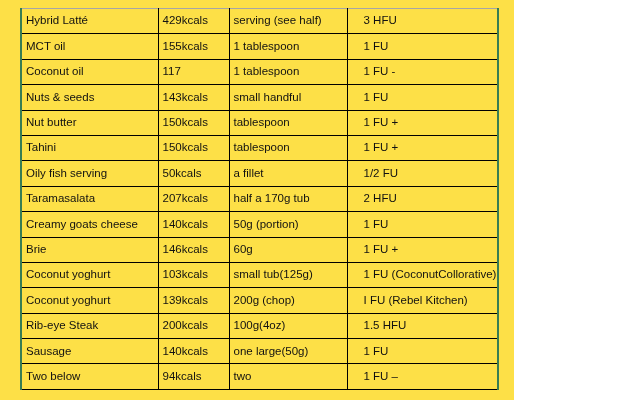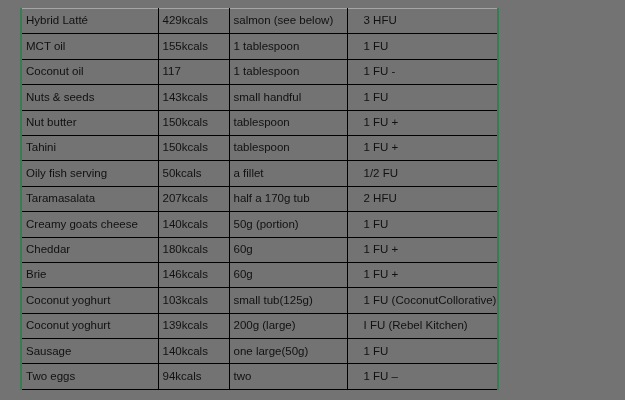--- a/index.html
+++ b/index.html
@@ -5,23 +5,23 @@
   html, body {
     margin: 0;
     padding: 0;
     width: 625px;
     height: 400px;
     background: #ffffff;
     font-family: "Liberation Sans", sans-serif;
   }
   .canvas {
     position: relative;
-    width: 625px;
+    width: 514px;
     height: 400px;
-    background: #737373;
+    background: #fde047;
     overflow: hidden;
   }
   table.food-table {
     position: absolute;
     left: 20px;
     top: 8px;
     width: 477px;
     height: 382px;
     border-collapse: collapse;
     table-layout: fixed;
@@ -58,21 +58,21 @@
     <colgroup>
       <col style="width:137px">
       <col style="width:71px">
       <col style="width:118px">
       <col style="width:151px">
     </colgroup>
     <tbody id="table-body">
         <tr>
           <td>Hybrid Latté</td>
           <td>429kcals</td>
-          <td>salmon (see below)</td>
+          <td>serving (see half)</td>
           <td>3 HFU</td>
         </tr>
         <tr>
           <td>MCT oil</td>
           <td>155kcals</td>
           <td>1 tablespoon</td>
           <td>1 FU</td>
         </tr>
         <tr>
           <td>Coconut oil</td>
@@ -110,50 +110,50 @@
           <td>half a 170g tub</td>
           <td>2 HFU</td>
         </tr>
         <tr>
           <td>Creamy goats cheese</td>
           <td>140kcals</td>
           <td>50g (portion)</td>
           <td>1 FU</td>
         </tr>
         <tr>
-          <td>Cheddar</td>
-          <td>180kcals</td>
-          <td>60g</td>
-          <td>1 FU +</td>
-        </tr>
-        <tr>
           <td>Brie</td>
           <td>146kcals</td>
           <td>60g</td>
           <td>1 FU +</td>
         </tr>
         <tr>
           <td>Coconut yoghurt</td>
           <td>103kcals</td>
           <td>small tub(125g)</td>
           <td>1 FU (CoconutCollorative)</td>
         </tr>
         <tr>
           <td>Coconut yoghurt</td>
           <td>139kcals</td>
-          <td>200g (large)</td>
+          <td>200g (chop)</td>
           <td>I FU (Rebel Kitchen)</td>
+        </tr>
+        <tr>
+          <td>Rib-eye Steak</td>
+          <td>200kcals</td>
+          <td>100g(4oz)</td>
+          <td>1.5 HFU</td>
         </tr>
         <tr>
           <td>Sausage</td>
           <td>140kcals</td>
           <td>one large(50g)</td>
           <td>1 FU</td>
         </tr>
         <tr>
-          <td>Two eggs</td>
+          <td>Two below</td>
           <td>94kcals</td>
           <td>two</td>
           <td>1 FU –</td>
         </tr>
       </tbody>
   </table>
 </div>
 
 </body></html>

